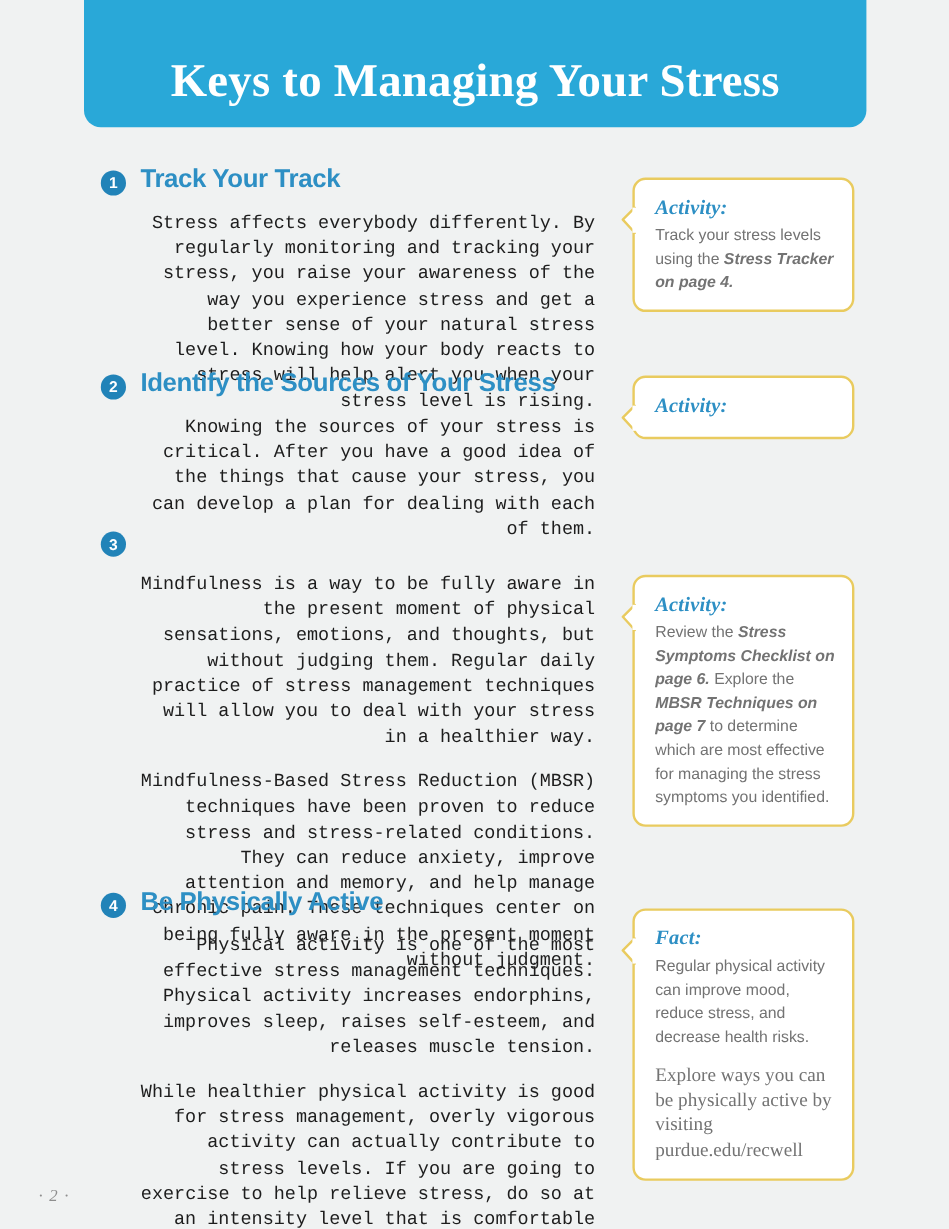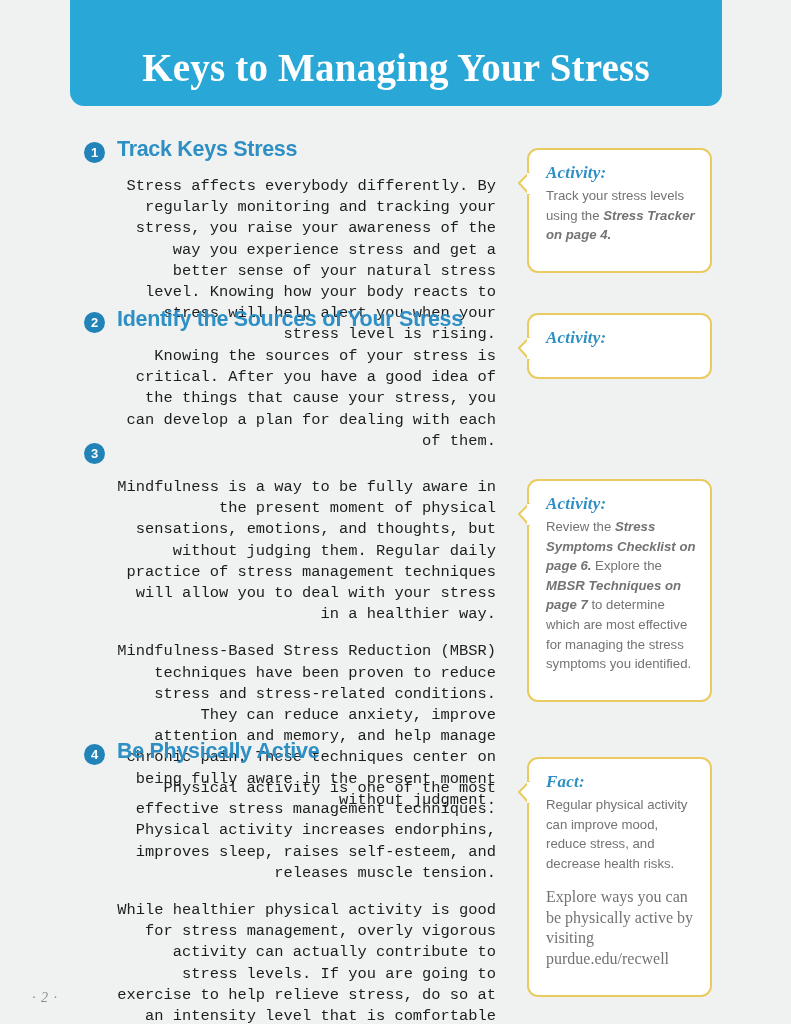--- a/index.html
+++ b/index.html
@@ -94,21 +94,21 @@
 
   
   .callout {
     position: absolute;
     left: 527px;
     width: 185px;
     background: #ffffff;
     border: 2px solid #e9cb5f;
     border-radius: 11px;
     box-sizing: border-box;
-    padding: 13px 14px 26px 17px;
+    padding: 13px 14px 13px 17px;
   }
   .callout .tail {
     position: absolute;
     left: -12px;
     top: 22px;
     width: 13px;
     height: 28px;
     overflow: visible;
   }
   .callout-label {
@@ -154,21 +154,21 @@
 </head>
 <body>
 
 <div class="banner">
   <div class="banner-title">Keys to Managing Your Stress</div>
 </div>
 
 <div class="section" style="top:140px;">
   <div class="section-head">
     <div class="badge">1</div>
-    <div class="section-title">Track Keys Stress</div>
+    <div class="section-title">Track Your Track</div>
   </div>
   <div class="section-body">
     <p class="para">Stress affects everybody differently. By regularly monitoring and tracking your stress, you raise your awareness of the way you experience stress and get a better sense of your natural stress level. Knowing how your body reacts to stress will help alert you when your stress level is rising.</p>
   </div>
 </div>
 
 <div class="section" style="top:310px;">
   <div class="section-head">
     <div class="badge">2</div>
     <div class="section-title">Identify the Sources of Your Stress</div>

